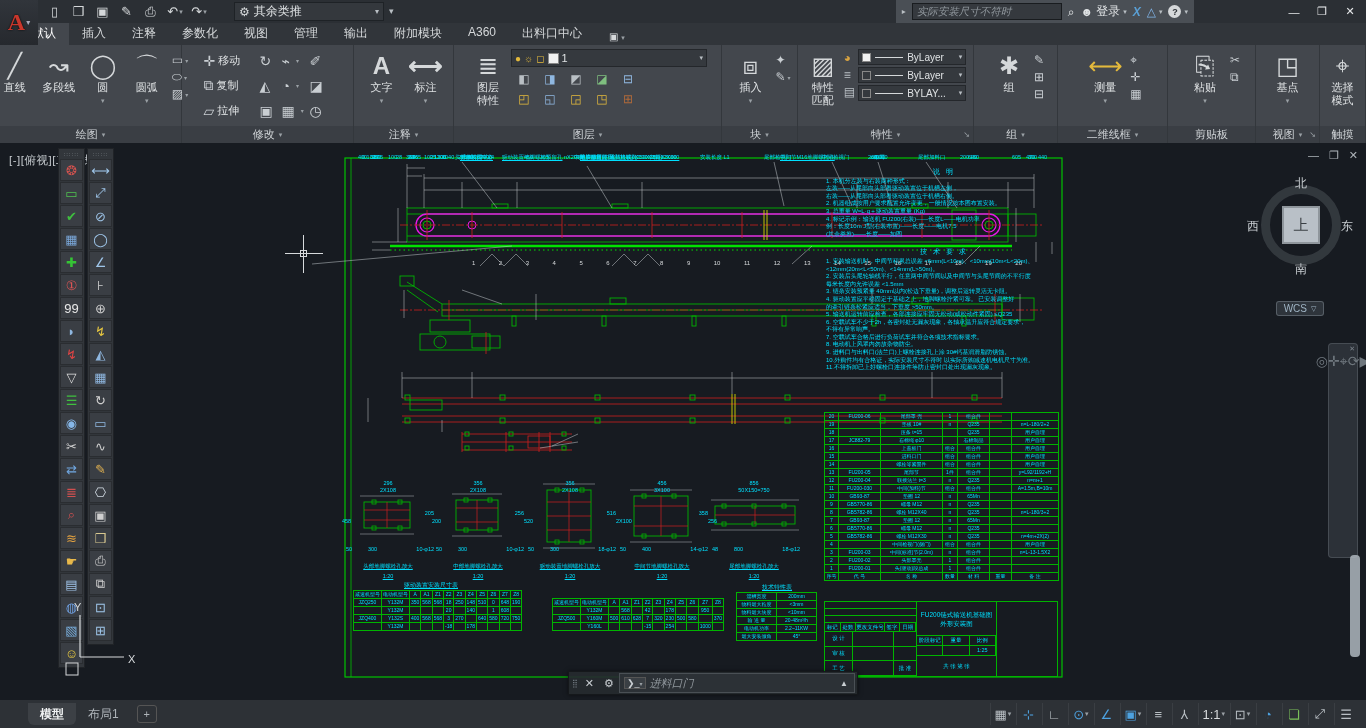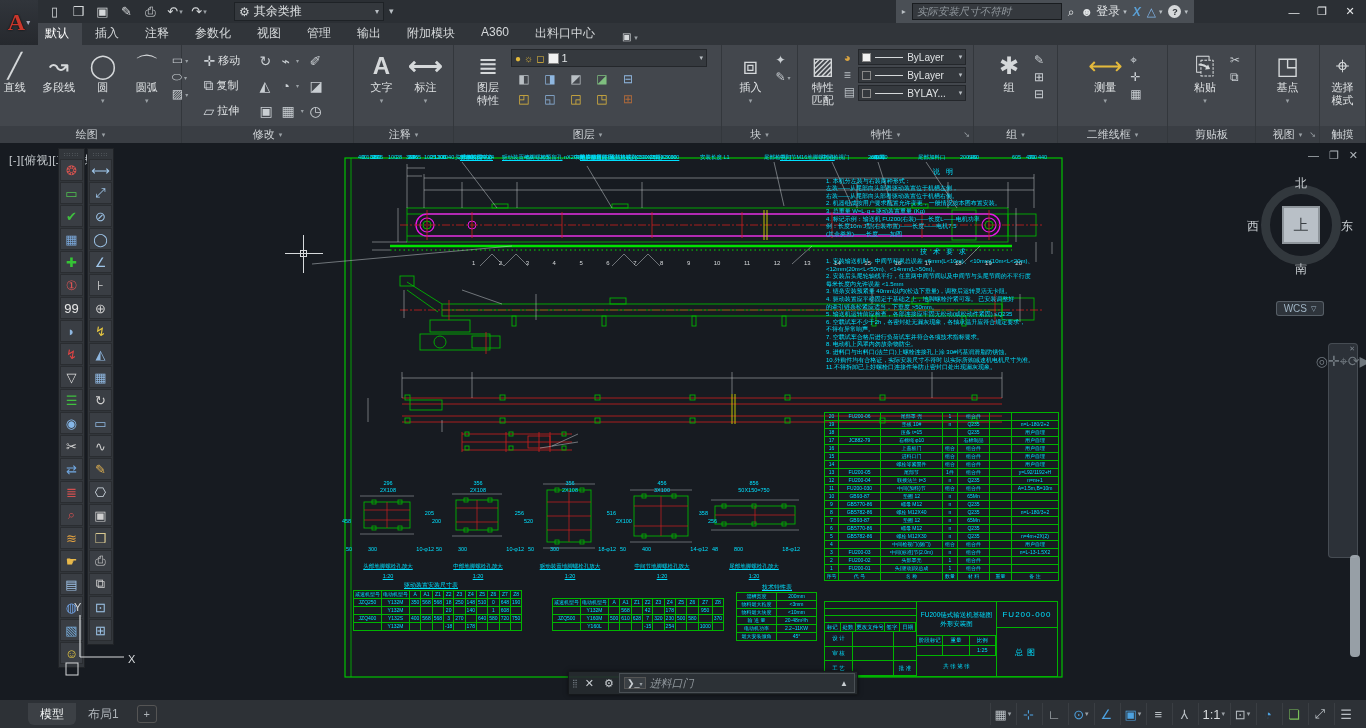--- a/index.html
+++ b/index.html
@@ -19,21 +19,21 @@
   #qatmenu{color:#b9bfc4;font-size:9px;padding:0 4px}
   #titletext{position:absolute;left:455px;top:0;width:330px;height:23px;display:flex;align-items:center;justify-content:center;gap:14px;white-space:nowrap;font-size:12.5px;color:#f0f2f3}
   #infocenter{position:absolute;right:172px;top:0;height:23px;display:flex;align-items:center;background:#4a4f55;padding:0 6px;gap:6px}
   #searchbox{width:150px;height:17px;background:#35393e;border:1px solid #191c1f;color:#8f969c;font-style:italic;font-size:10.5px;display:flex;align-items:center;padding:0 4px}
   .icbtn{color:#dfe2e4;font-size:12px;display:flex;align-items:center;gap:3px}
   .icbtn .dd{font-size:7px;color:#b9bfc4}
   .helpcirc{width:13px;height:13px;border-radius:50%;background:#d5d8da;color:#2b2f34;font-size:9px;font-weight:bold;display:flex;align-items:center;justify-content:center}
   #winbtns{position:absolute;right:2px;top:0;height:23px;display:flex;align-items:center}
   .wbtn{width:28px;height:20px;display:flex;align-items:center;justify-content:center;color:#e6e8ea;font-size:11px}
   
-  #tabsrow{position:absolute;left:0;top:23px;width:1366px;height:22px;background:#31353a;z-index:20;display:flex;align-items:flex-end;padding-left:32px}
+  #tabsrow{position:absolute;left:0;top:23px;width:1366px;height:22px;background:#31353a;z-index:20;display:flex;align-items:flex-end;padding-left:19px}
   .rtab{padding:3px 13px;font-size:12px;color:#d5d8da}
   .rtab[data-active="true"]{background:#43474d;color:#fff}
   #ribcollapse{margin-left:8px;color:#d5d8da;font-size:10px;padding:3px 6px}
   #ribcollapse .dd{font-size:7px;color:#9aa0a5}
   #ribbon{position:absolute;left:0;top:45px;width:1366px;height:98px;background:#43474d;display:flex;z-index:10}
   .panel{height:98px;border-right:1px solid #33373c;display:flex;flex-direction:column}
   .pbody{flex:1;display:flex;align-items:flex-start;justify-content:center;padding-top:4px;gap:3px}
   .pfoot{height:17px;background:#3a3e44;color:#cfd3d6;font-size:11px;display:flex;align-items:center;justify-content:center;gap:4px}
   .pfoot .dd{font-size:7px;color:#9aa0a5}
   .pfoot .corner{position:absolute;right:3px;font-size:8px;color:#9aa0a5}
@@ -127,21 +127,21 @@
   #cmdgrip{color:#7a828a;font-size:8px;letter-spacing:-1px;padding:0 3px}
   .cmdbtn{color:#c9ced2;font-size:11px;padding:0 5px}
   #cmdprompt{display:flex;align-items:center;flex:1;background:#2c3136;border:1px solid #4a5055;height:20px;margin-right:2px;padding:0 4px;gap:4px}
   #cmdicon{color:#c9ced2;font-size:9px;background:#3a3f44;border:1px solid #555;padding:0 2px}
   #cmdicon .dd{font-size:6px;color:#9aa0a5}
   #cmdtext{color:#8f969c;font-style:italic;font-size:11px}
   #cmdup{margin-left:auto;color:#c9ced2;font-size:8px;padding-right:2px}
   
   #statusbar{position:absolute;left:0;top:700px;width:1366px;height:28px;background:#2d3136;display:flex;align-items:center;z-index:30}
   .stab{height:22px;margin-top:0;display:flex;align-items:center;padding:0 12px;font-size:12px;color:#aeb4b9;border-radius:0 0 6px 6px}
-  .stab[data-active="true"]{background:#3c4045;color:#f0f2f3;font-weight:normal}
+  .stab[data-active="true"]{background:#3c4045;color:#f0f2f3;font-weight:bold}
   #stplus{width:20px;height:18px;border:1px solid #555;border-radius:3px;color:#aeb4b9;display:flex;align-items:center;justify-content:center;font-size:11px;margin-left:6px}
   #sticons{margin-left:auto;display:flex;align-items:center;gap:2px;padding-right:8px}
   .stbtn{min-width:24px;height:22px;display:flex;align-items:center;justify-content:center;font-size:13px;gap:1px;padding:0 3px;border-left:1px solid #3a3e43}
   .stbtn .dd{font-size:7px;color:#9aa0a5}
 </style>
 </head>
 <body>
 
 <div id="applogo">
     <span class="a">A</span>
@@ -1525,24 +1525,20 @@
           <span>重量</span>
           <span>比例</span>
         </div>
         <div class="tb-grid2">
           <span></span>
             <span></span>
           <span>1:25</span>
         </div>
         <div class="tb-sheets">共 张 第 张</div>
       </div>
-      <div class="tb-right">
-        <div class="tb-code">FU200-000</div>
-        <div class="tb-type">总图</div>
-      </div>
     </div>
   </div>
 
   <div id="viewcube">
     <div id="vc-ring"></div>
     <span class="vc-lbl" style="left:42px;top:-2px">北</span>
     <span class="vc-lbl" style="left:-6px;top:41px">西</span>
     <span class="vc-lbl" style="left:88px;top:41px">东</span>
     <span class="vc-lbl" style="left:42px;top:84px">南</span>
     <div id="vc-face">上</div>

